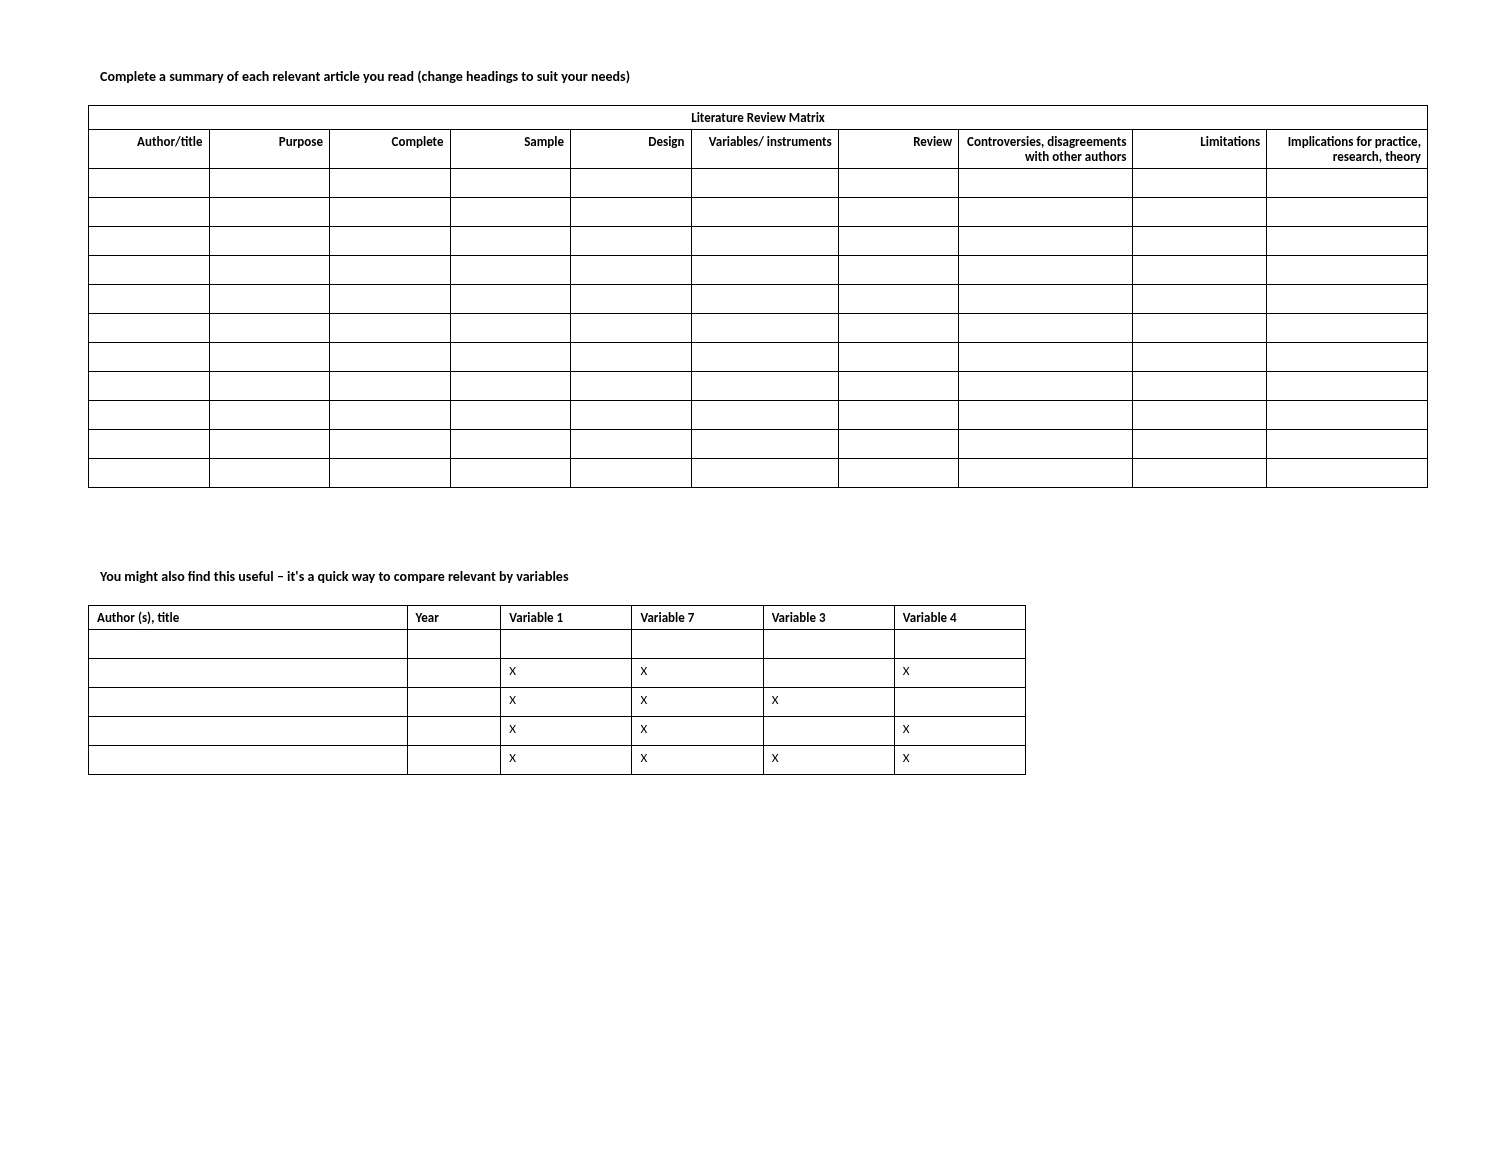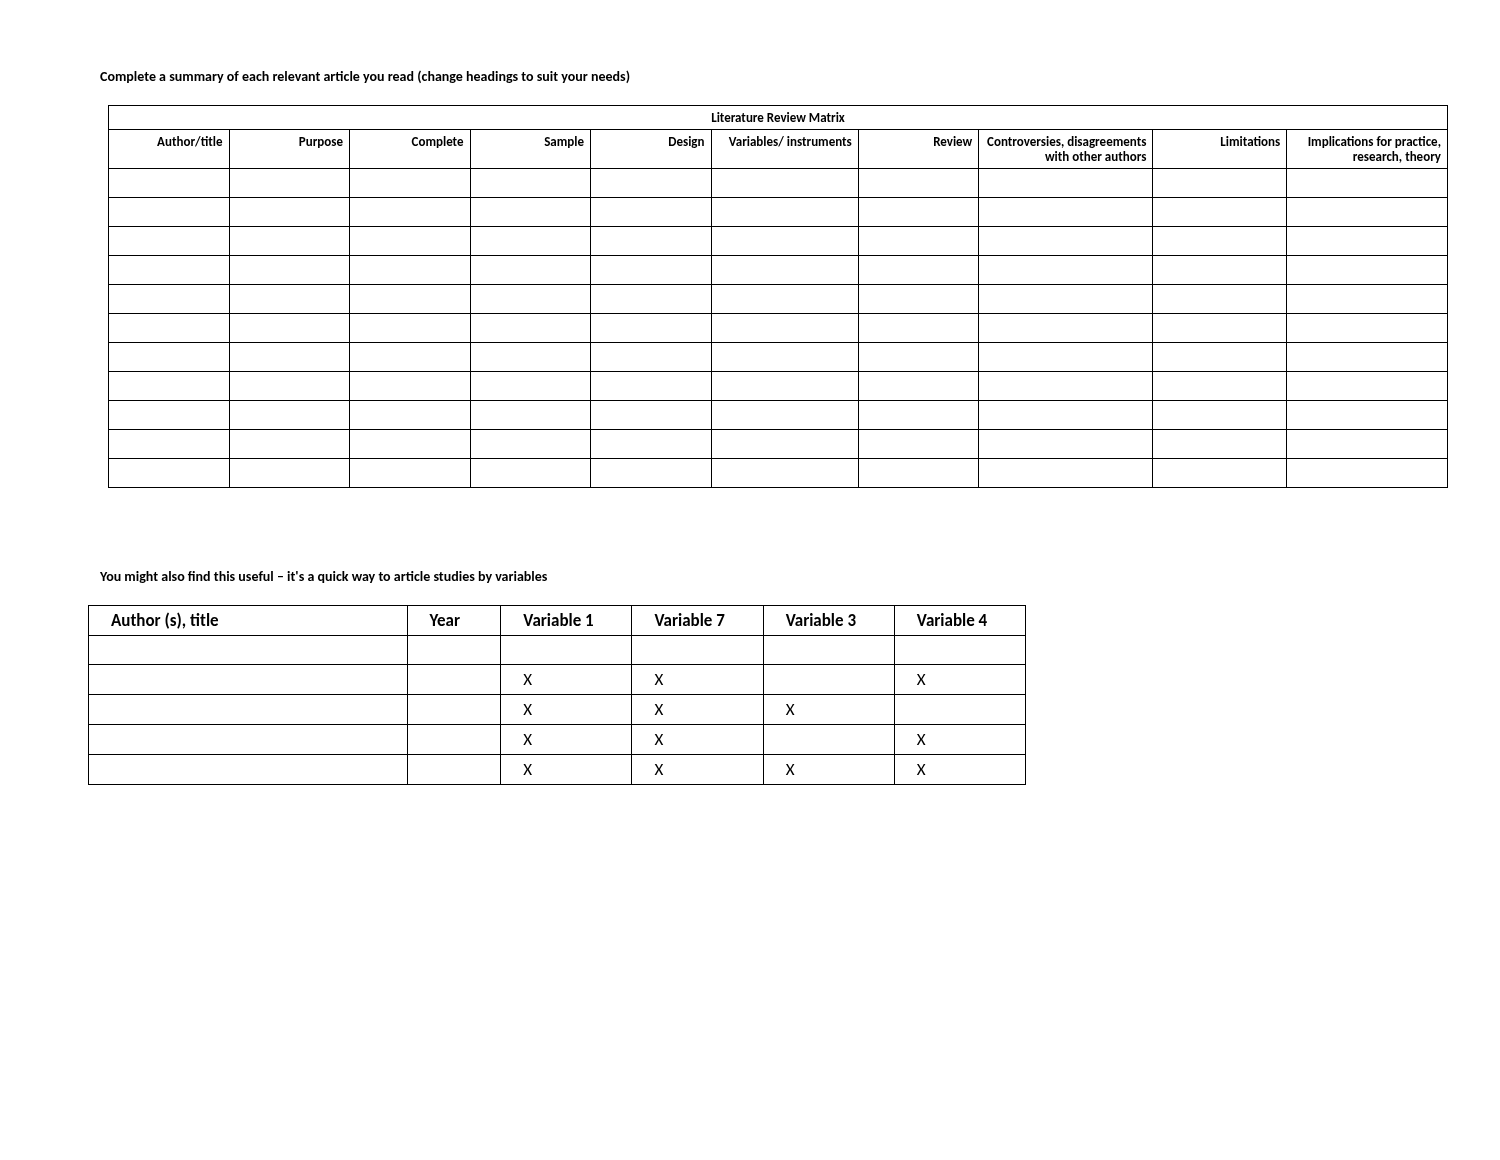--- a/index.html
+++ b/index.html
@@ -15,21 +15,20 @@
     font-weight: bold;
     margin: 0 0 20px 12px;
   }
   table {
     border-collapse: collapse;
     width: 100%;
     table-layout: fixed;
   }
   table.matrix {
     margin-bottom: 80px;
-    margin-left: 20px;
   }
   table.matrix th, table.matrix td {
     border: 1px solid #000;
     padding: 4px 6px;
     vertical-align: top;
     text-align: left;
     font-size: 13px;
   }
   table.matrix th {
     font-weight: bold;
@@ -42,24 +41,24 @@
   }
   table.matrix td.empty {
     height: 20px;
   }
   table.vars {
     width: 70%;
     border-collapse: collapse;
   }
   table.vars th, table.vars td {
     border: 1px solid #000;
-    padding: 4px 22px;
+    padding: 4px 8px;
     vertical-align: top;
     text-align: left;
-    font-size: 17px;
+    font-size: 13px;
   }
   table.vars th {
     font-weight: bold;
   }
   table.vars td.empty {
     height: 20px;
   }
   table.vars col.author { width: 34%; }
   table.vars col.year   { width: 10%; }
   table.vars col.v      { width: 14%; }
@@ -228,21 +227,21 @@
         <td class="empty"></td>
         <td class="empty"></td>
         <td class="empty"></td>
         <td class="empty"></td>
         <td class="empty"></td>
         <td class="empty"></td>
       </tr>
     </tbody>
 </table>
 
-<p class="intro">You might also find this useful – it's a quick way to article studies by variables</p>
+<p class="intro">You might also find this useful – it's a quick way to compare relevant by variables</p>
 
 <table class="vars">
   <colgroup>
     <col class="author">
     <col class="year">
     <col class="v">
     <col class="v">
     <col class="v">
     <col class="v">
   </colgroup>

